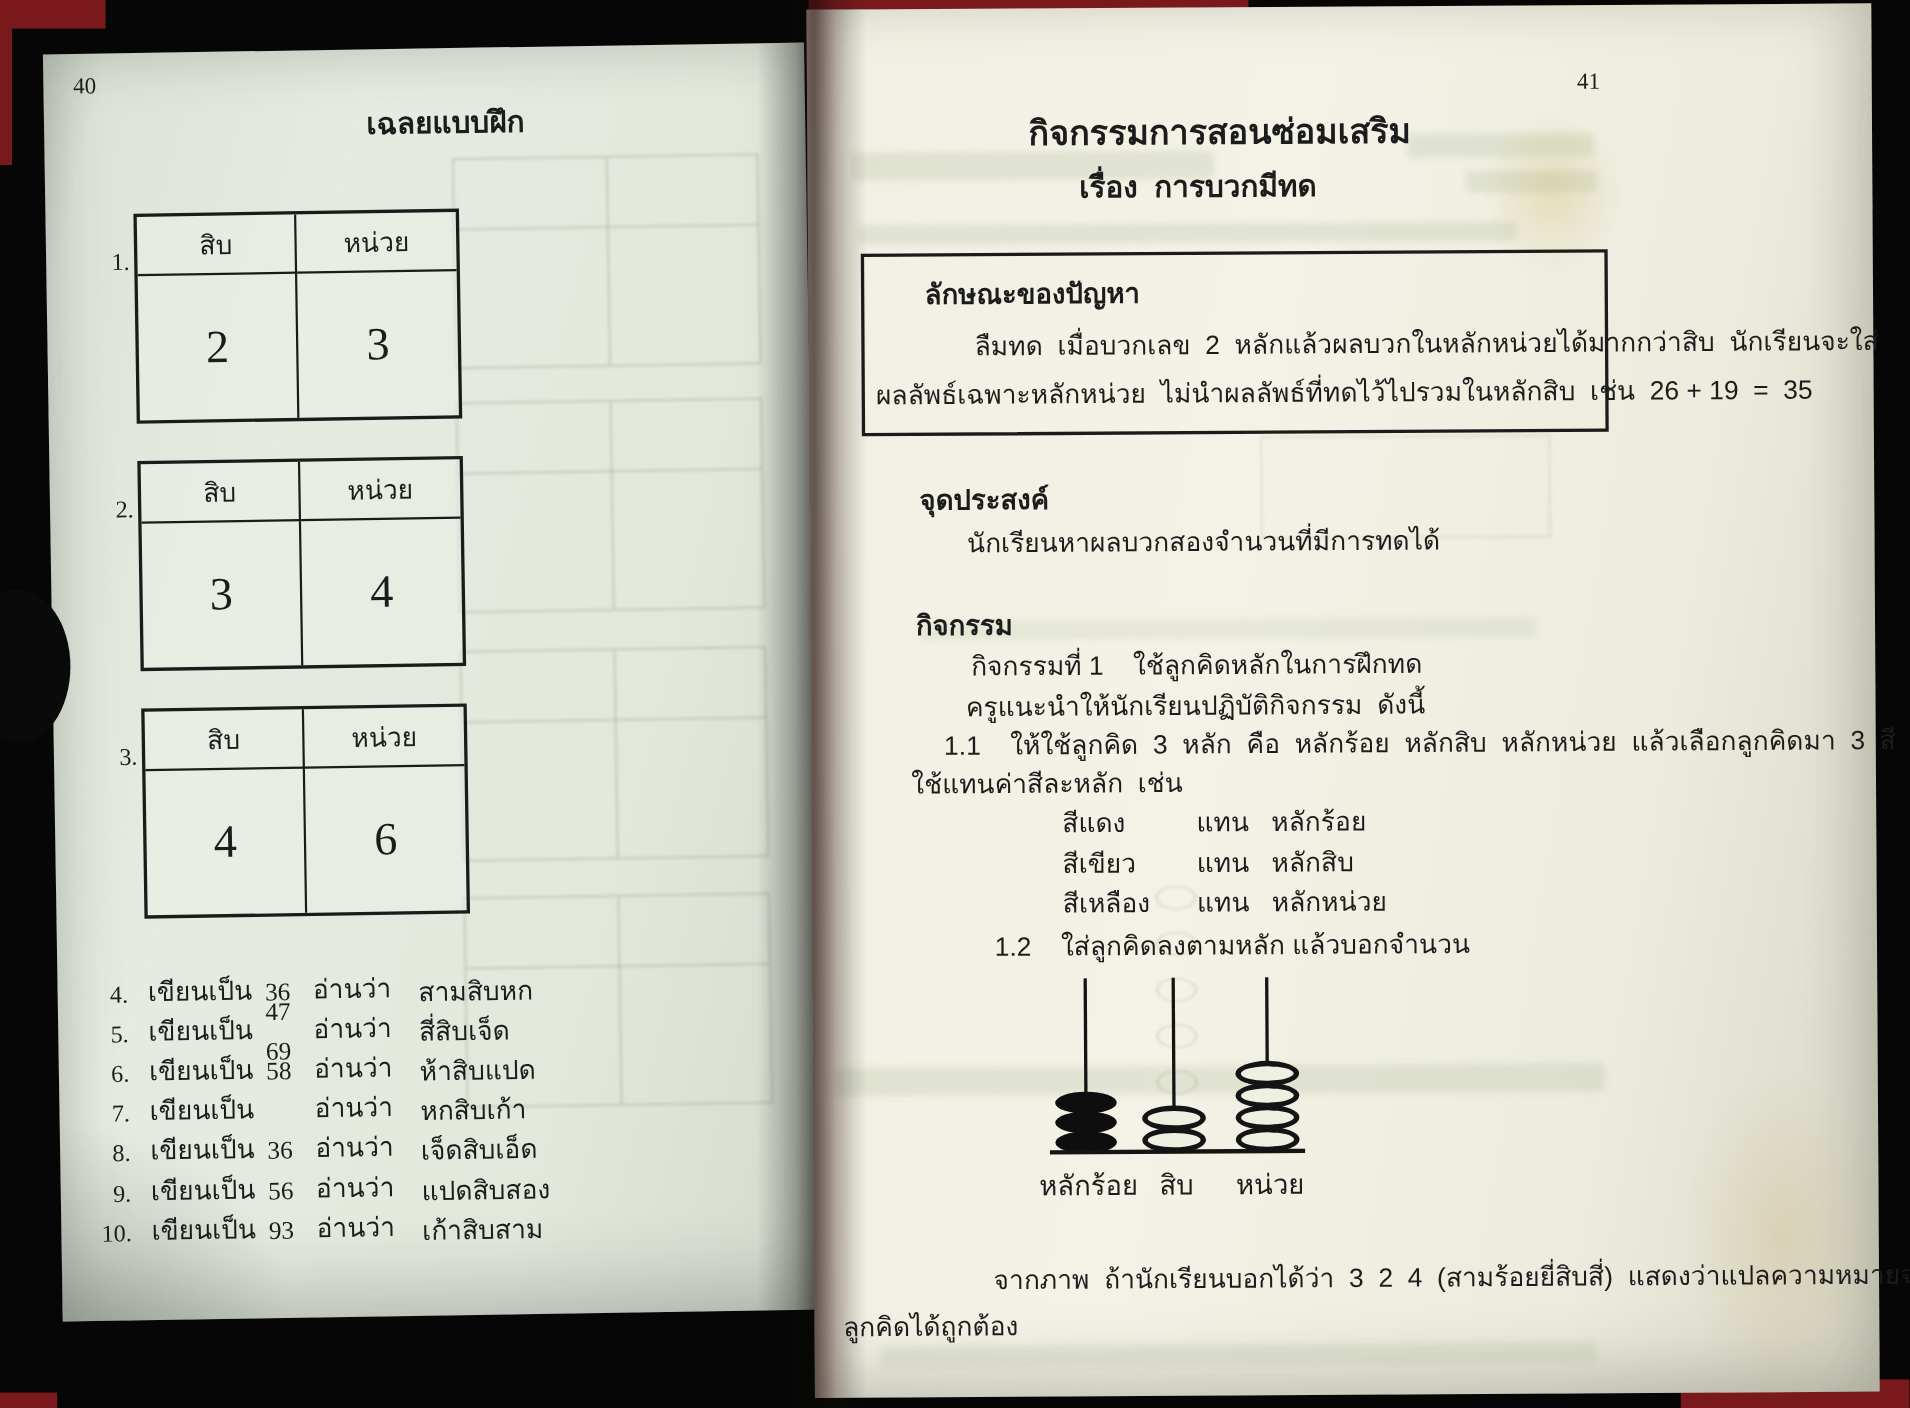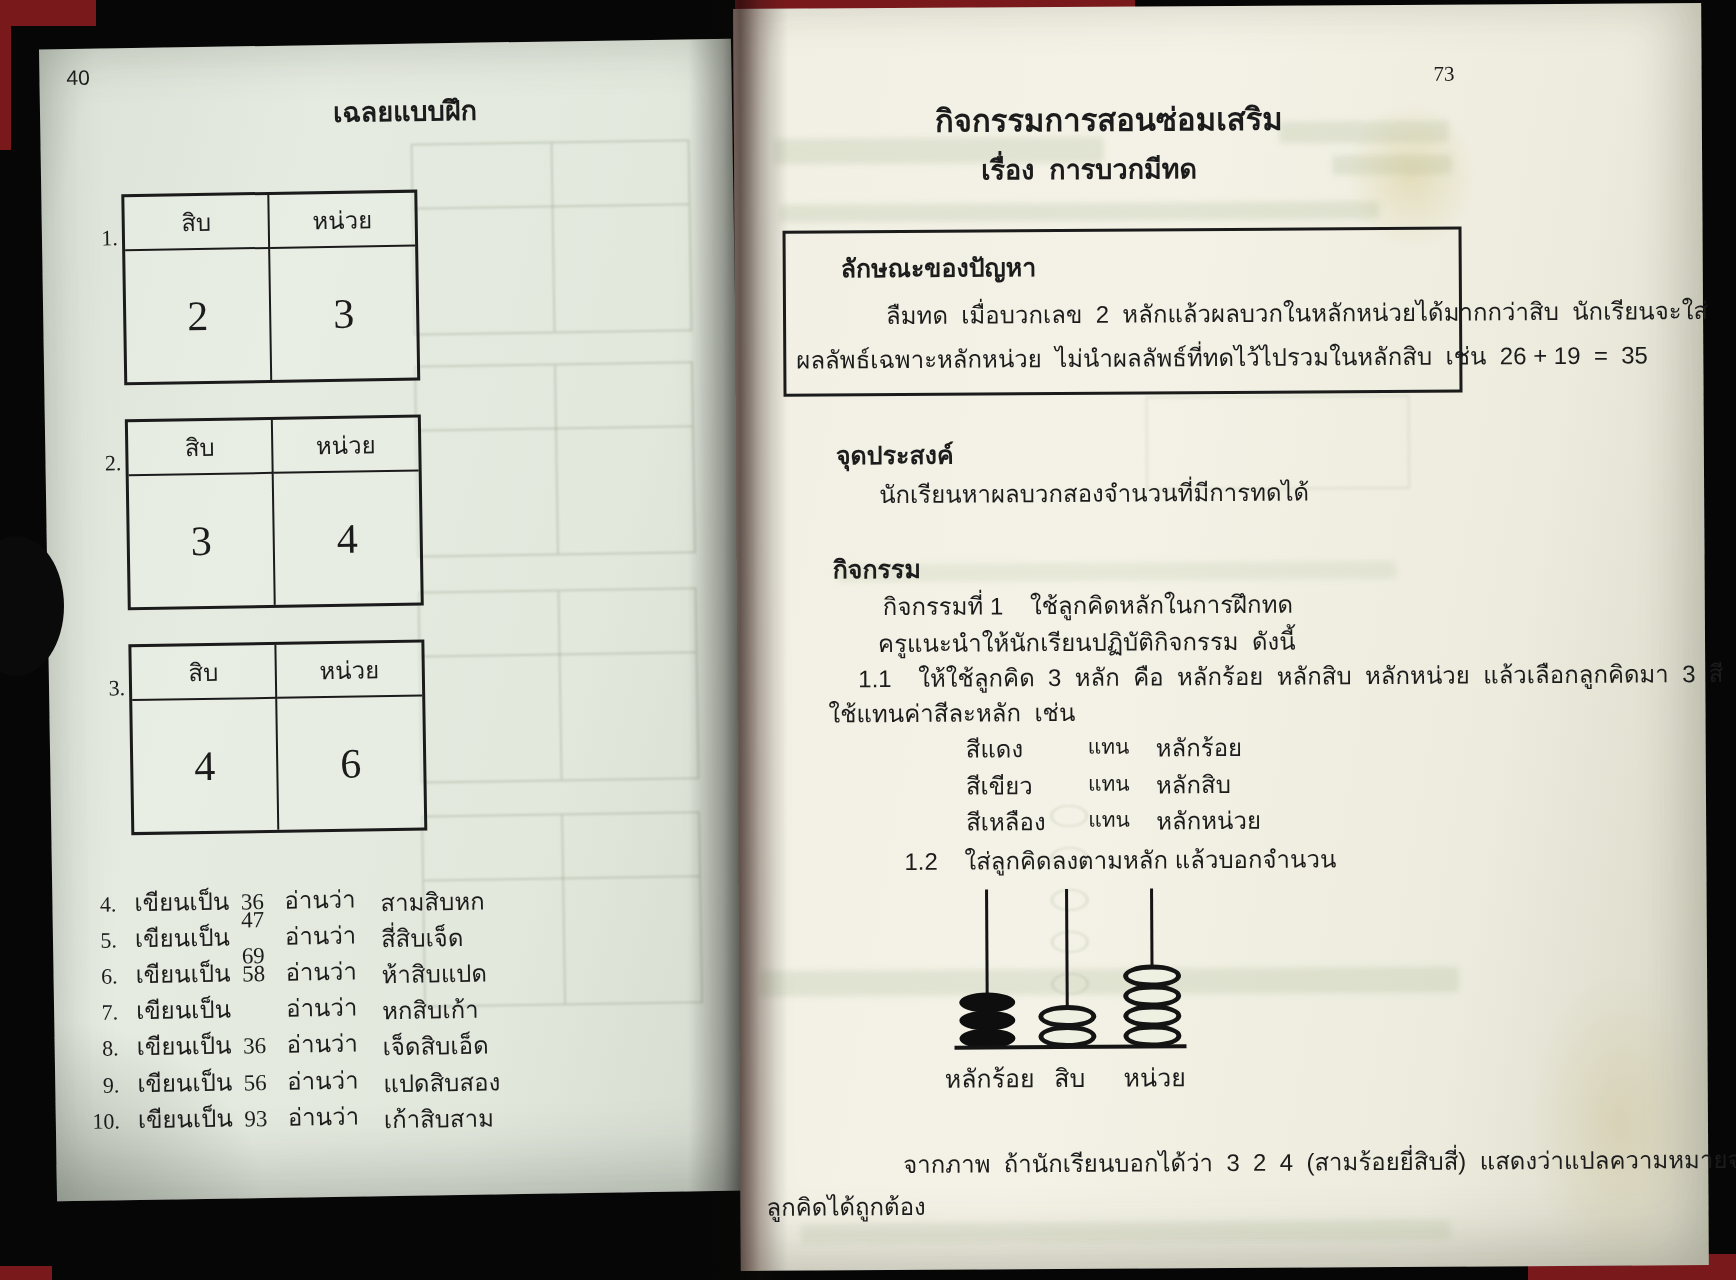--- a/index.html
+++ b/index.html
@@ -39,21 +39,21 @@
     background:linear-gradient(to right, rgba(8,8,6,0) 0%, rgba(8,8,6,0.28) 35%, rgba(8,8,6,0.55) 52%, rgba(25,22,18,0.25) 72%, rgba(0,0,0,0) 100%); }
   .punch-hole { position:absolute; left:-32px; top:536px; width:96px; height:140px;
     background:#0a0a0a; border-radius:50%; z-index:6; }
 
   
   .t { position:absolute; white-space:pre; line-height:1.25; }
   .bold { font-weight:bold; }
   .center { text-align:center; }
 
   
-  .lp-num { left:27px; top:16px; font-size:21px; font-family:Liberation Sans, sans-serif; }
+  .lp-num { left:27px; top:16px; font-size:21px; font-family:Liberation Serif, serif; }
   .lp-title { left:270px; top:52px; width:190px; font-size:27px; }
 
   .atable-box { position:absolute; left:80px; width:290px; height:185px;
     border:3px solid #1b1b1b; display:grid; grid-template-columns:1fr 1fr; grid-template-rows:54px 1fr;
     background:rgba(236,241,232,0.45); }
   .atable-box .cell { display:flex; align-items:center; justify-content:center; }
   .atable-box .c1 { border-right:2.5px solid #1b1b1b; }
   .atable-box .head { border-bottom:2.5px solid #1b1b1b; font-size:24px; }
   .atable-box .val { font-size:42px; font-family:"Liberation Serif",serif; }
   .atable-label { position:absolute; left:42px; width:34px; text-align:right; font-size:22px; font-family:"Liberation Serif",serif; }
@@ -78,21 +78,21 @@
   .problem-box { position:absolute; left:48px; top:222px; width:673px; height:160px;
     border:3px solid #1b1b1b; }
   .pb-heading { left:55px; top:20px; font-size:25px; }
   .pb-line1 { left:100px; top:68px; font-size:24px; }
   .pb-line2 { left:10px; top:112px; font-size:24px; }
 
   .sec-head { font-size:25px; font-weight:bold; }
   .body-line { font-size:24px; }
 
   .cm-color { left:228px; font-size:24px; }
-  .cm-word  { left:350px; font-size:21px; }
+  .cm-word  { left:350px; font-size:24px; }
   .cm-place { left:418px; font-size:24px; }
 
   
   .abacus { position:absolute; left:0; top:0; width:100%; height:100%; }
   .rod { position:absolute; top:882px; width:60px; height:159px; }
   .rod .stick { position:absolute; left:50%; transform:translateX(-50%); top:0; bottom:2px; width:3px; background:#141414; }
   .rod .beads { position:absolute; left:0; right:0; bottom:0; display:flex; flex-direction:column; justify-content:flex-end; align-items:center; }
   .bead { border-radius:50%; }
   .bead.filled { width:56px; height:20px; background:#0e0e0e; margin-top:-2px; }
   .bead.outline { width:58px; height:23px; border:5px solid #141414; box-sizing:border-box; background:#eef0e2; margin-top:-3px; }
@@ -226,21 +226,21 @@
     <div class="smear" style="left:598px;top:150px;width:120px;height:20px"></div>
     <div class="smear" style="left:45px;top:196px;width:600px;height:18px"></div>
     <div class="smear" style="left:100px;top:556px;width:560px;height:18px;opacity:0.7"></div>
     <div class="smear" style="left:20px;top:962px;width:700px;height:26px"></div>
     <div class="smear" style="left:60px;top:1215px;width:650px;height:20px;opacity:0.8"></div>
     <div class="ghost-rect" style="left:410px;top:390px;width:260px;height:90px"></div>
     <div class="coil"></div>
     <div class="stain" style="left:612px;top:96px;width:130px;height:150px;background:radial-gradient(closest-side,rgba(198,178,92,0.28),rgba(0,0,0,0))"></div>
     <div class="stain" style="left:790px;top:970px;width:180px;height:300px;background:radial-gradient(closest-side,rgba(190,168,96,0.22),rgba(0,0,0,0))"></div>
 
-    <div class="t rp-num">73</div>
+    <div class="t rp-num">41</div>
     <div class="t rp-title bold center">กิจกรรมการสอนซ่อมเสริม</div>
     <div class="t rp-subtitle bold center">เรื่อง  การบวกมีทด</div>
 
     <div class="problem-box">
       <div class="t pb-heading bold">ลักษณะของปัญหา</div>
       <div class="t pb-line1">ลืมทด  เมื่อบวกเลข  2  หลักแล้วผลบวกในหลักหน่วยได้มากกว่าสิบ  นักเรียนจะใส่</div>
       <div class="t pb-line2">ผลลัพธ์เฉพาะหลักหน่วย  ไม่นำผลลัพธ์ที่ทดไว้ไปรวมในหลักสิบ  เช่น  26 + 19  =  35</div>
     </div>
 
     <div class="t sec-head" style="left:100px;top:432px">จุดประสงค์</div>

